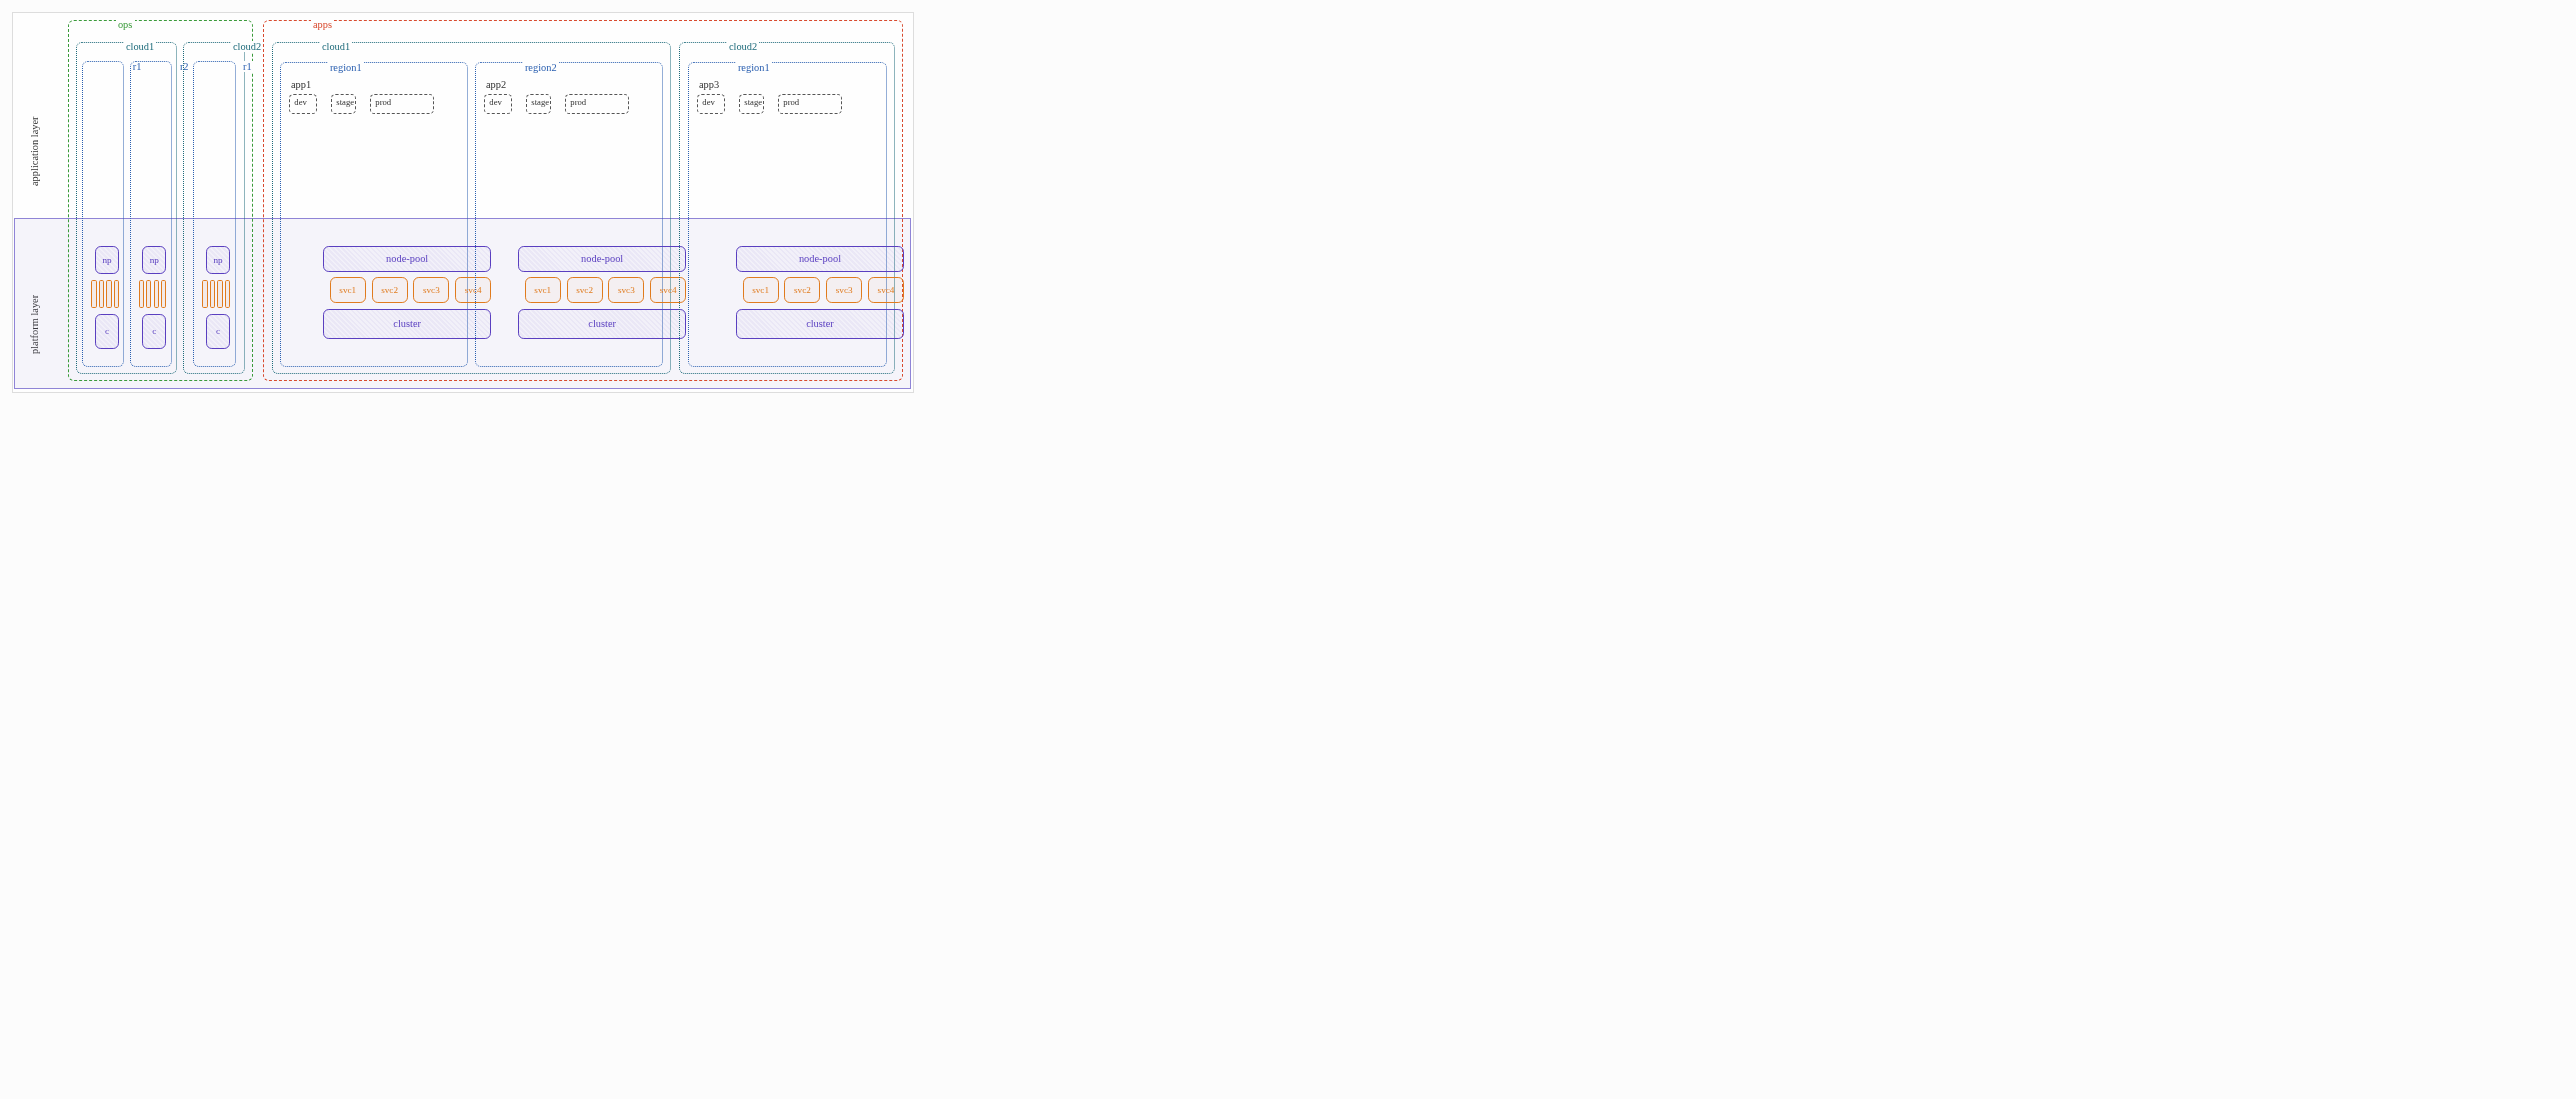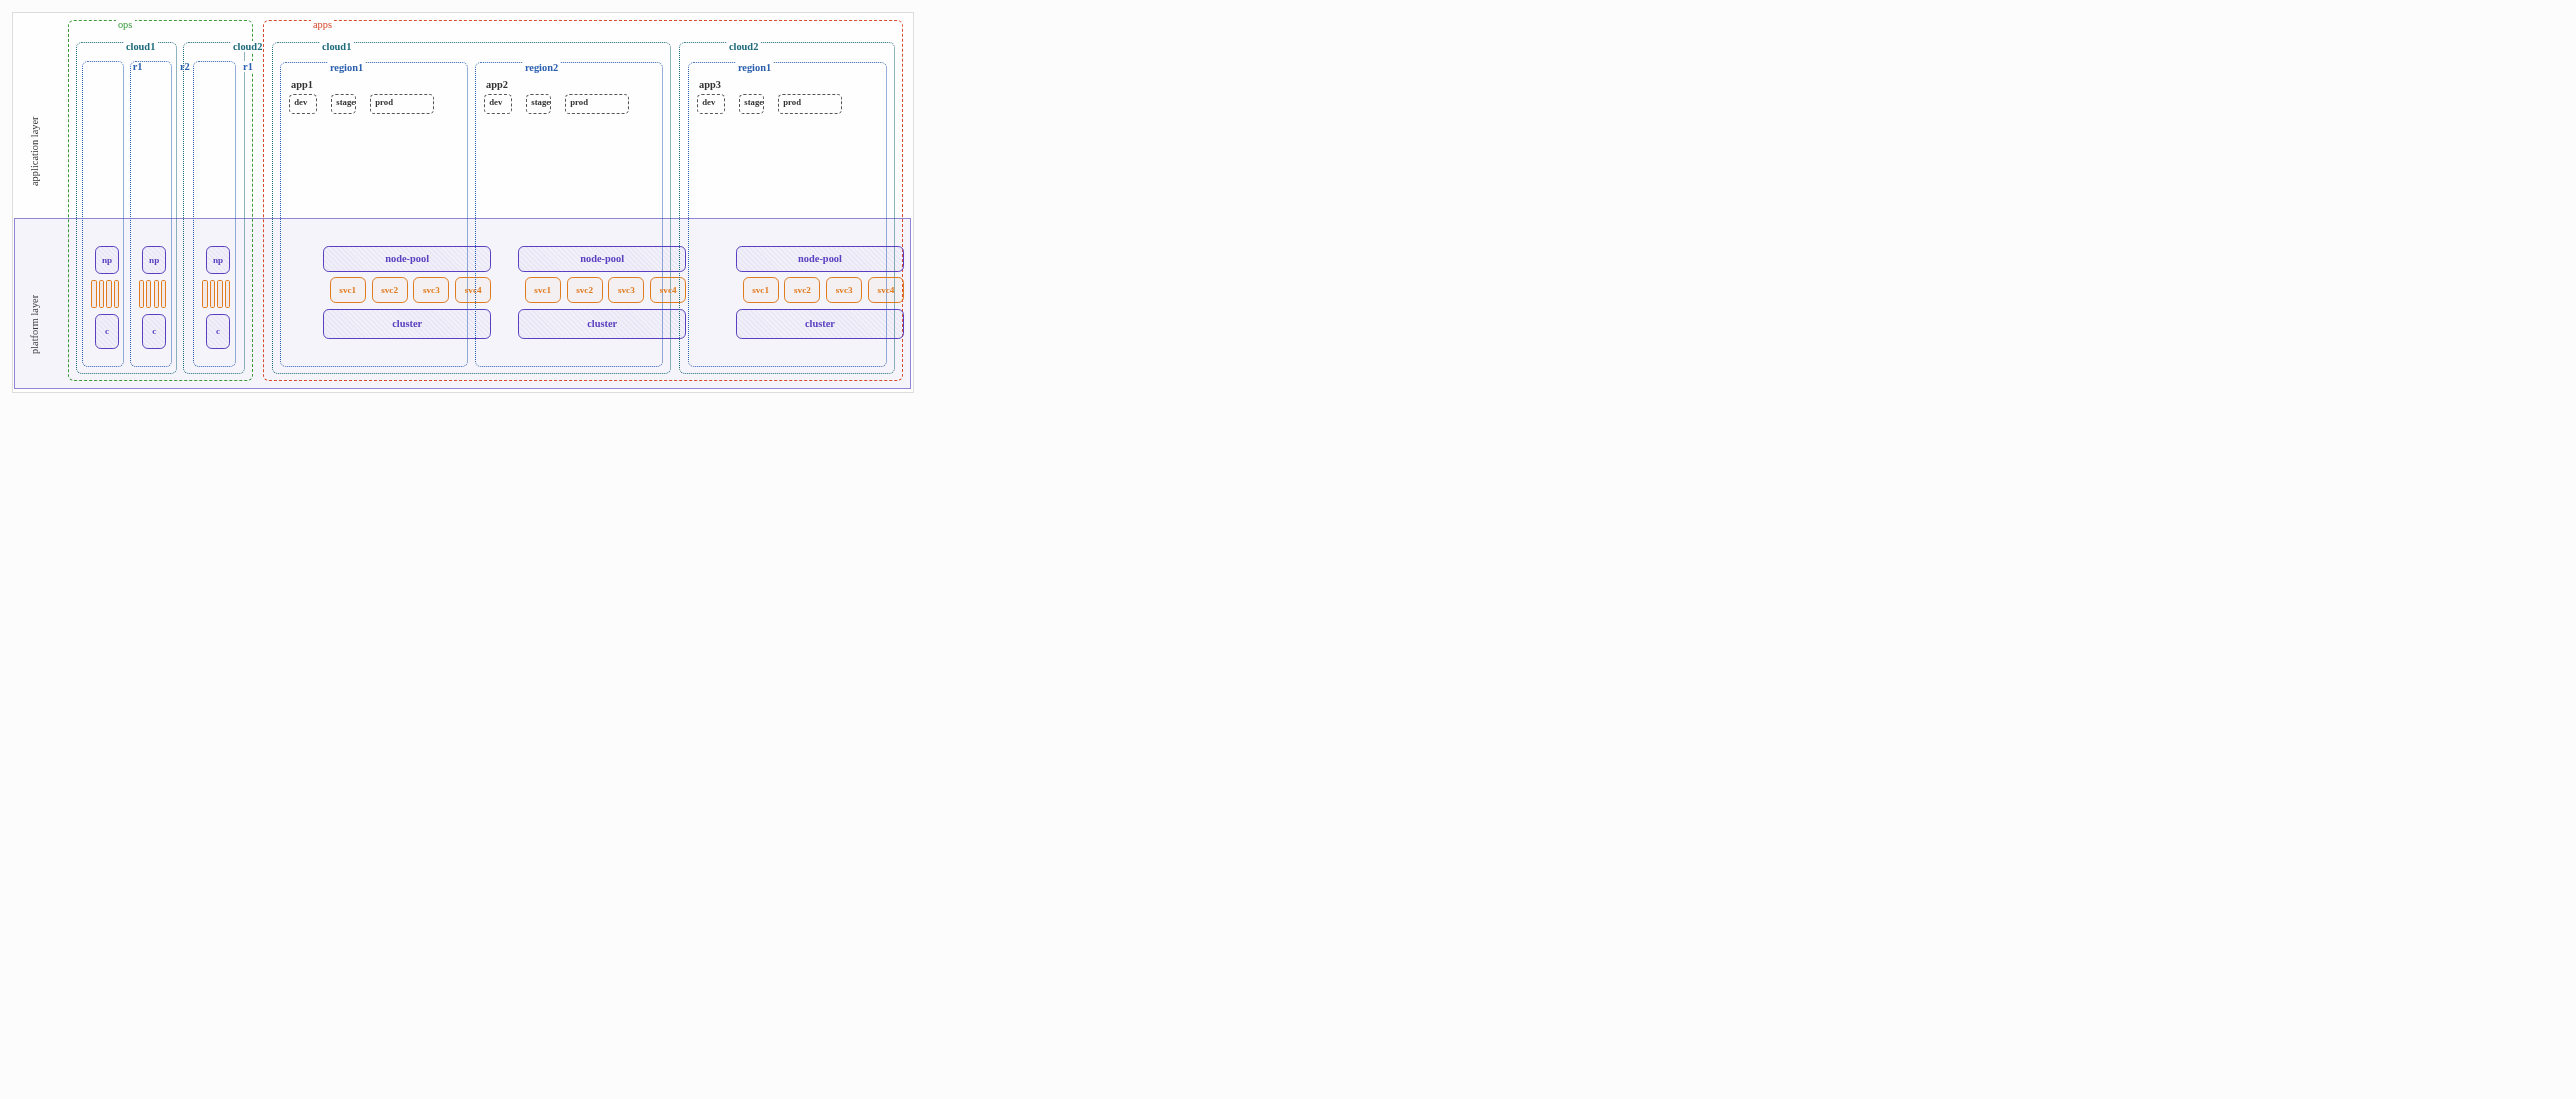--- a/index.html
+++ b/index.html
@@ -44,21 +44,21 @@
     left: 7px;
     font-size: 10.4px;
     background: #fefefe;
     padding: 0 2.3px;
     margin-left: 40px;
   }
   .dash-green  { border: 1.7px dashed #3a9a3a; }
   .dash-green  .grp-label.top { color: #3a9a3a; }
   .dash-red    { border: 1.7px dashed #d84a2e; }
   .dash-red    .grp-label.top { color: #d84a2e; }
-  .dot-teal    { border: 1.7px dotted #1d6a7a; font-weight: bold; }
+  .dot-teal    { border: 1.7px dotted #1d6a7a; }
   .dot-teal  > .grp-label.top { color: #1d6a7a; }
   .dot-blue    { border: 1.7px dotted #2a5fb0; }
   .dot-blue  > .grp-label.top { color: #2a5fb0; }
 
   .app-label {
     font-size: 10.4px;
     color: #333;
     margin: 3.5px 0 3.5px 5.8px;
   }
 

